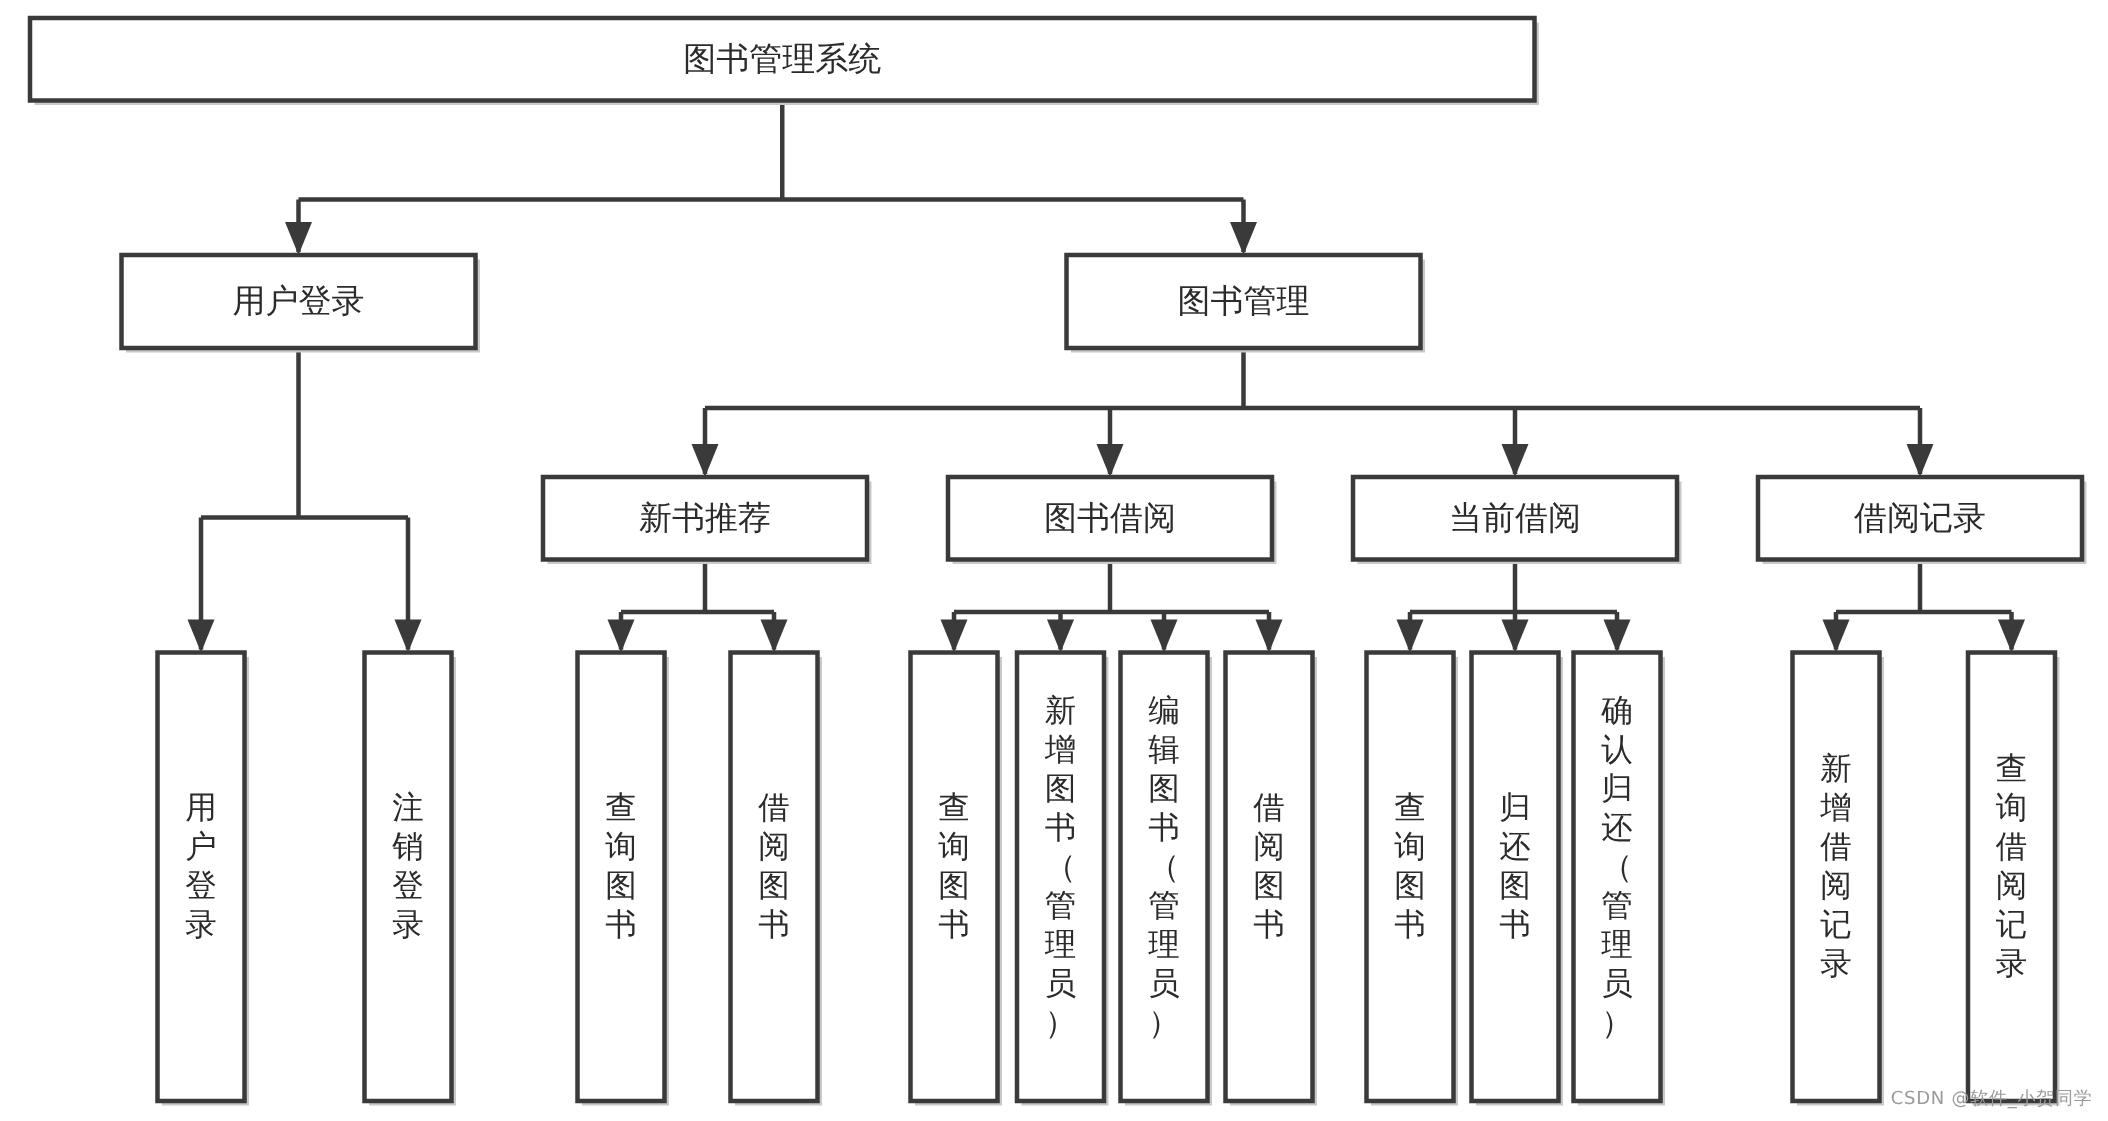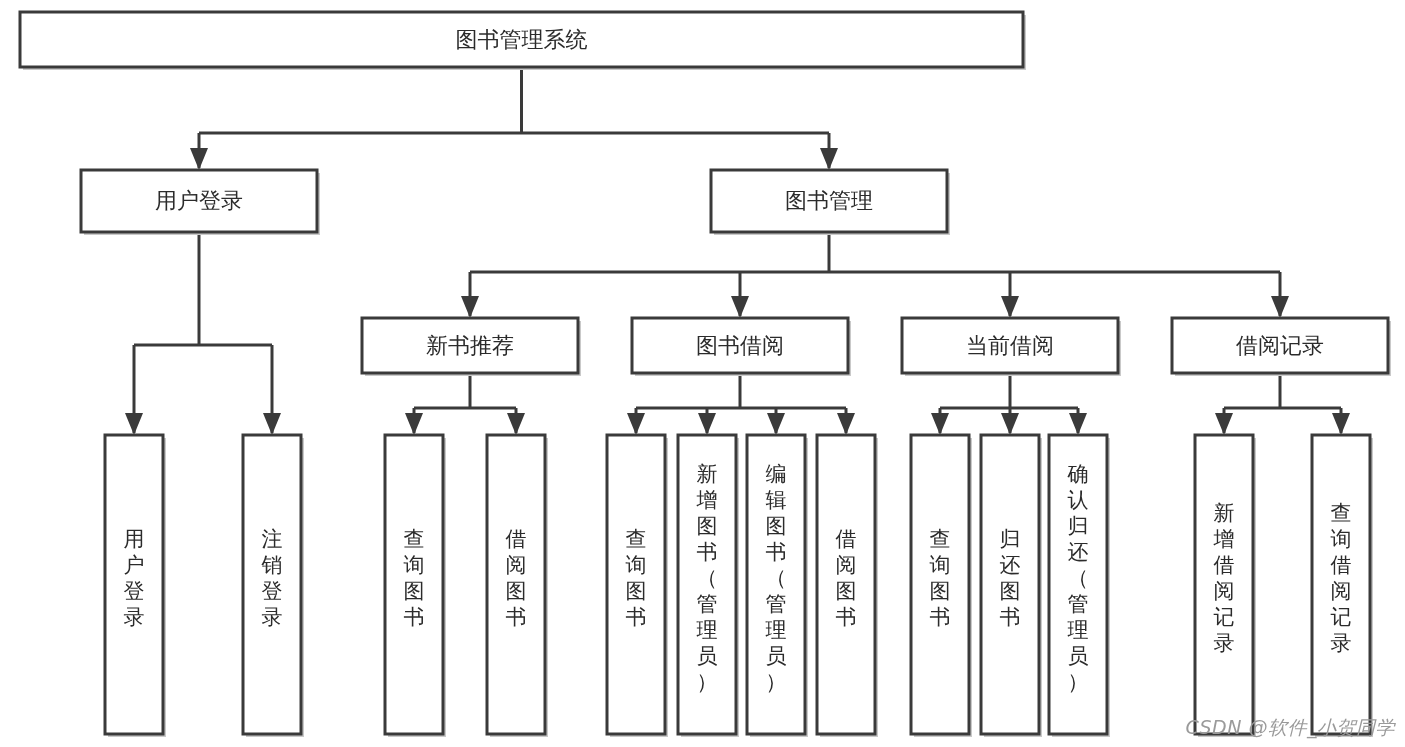--- a/index.html
+++ b/index.html
@@ -57,26 +57,25 @@
     font-family: "DejaVu Sans", "Liberation Sans", sans-serif;
     font-size: 21px;
     fill: #2b2b2b;
     text-anchor: middle;
   }
   .watermark {
     position: absolute;
     right: 10px;
     bottom: 6px;
     font-family: "DejaVu Sans", "Liberation Sans", sans-serif;
-    font-size: 19px;
+    font-size: 12px;
     color: #9a9a9a;
     letter-spacing: 0.5px;
     white-space: nowrap;
     pointer-events: none;
-    font-style: italic;
   }
 </style>
 </head>
 <body>
 
 <div id="diagram-root">
 
   <svg id="tree-svg" viewBox="0 0 1405 747" xmlns="http://www.w3.org/2000/svg">
 
     <g id="connectors-layer">

